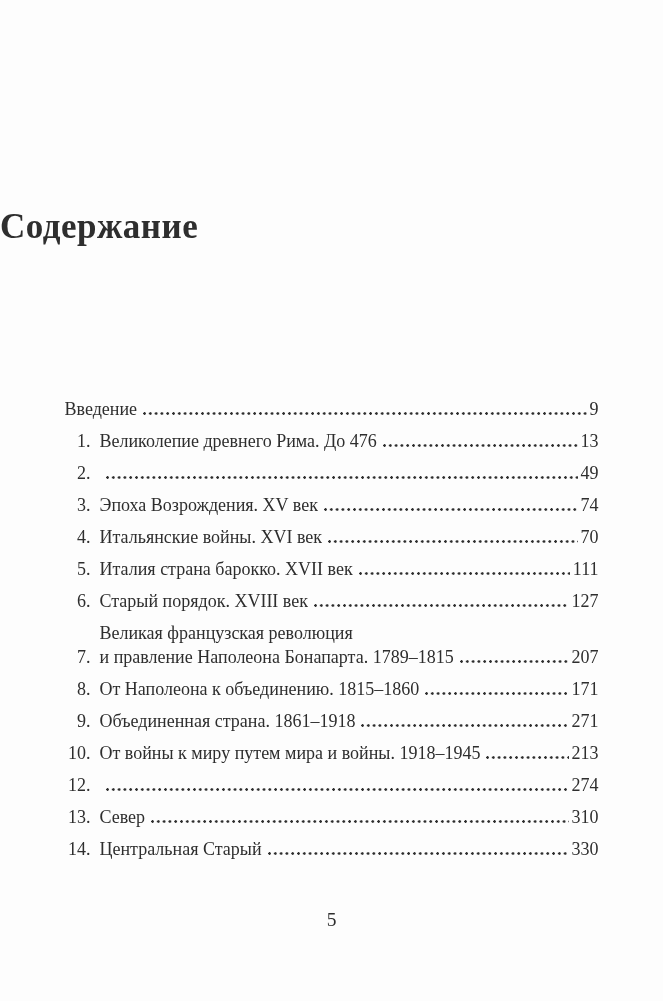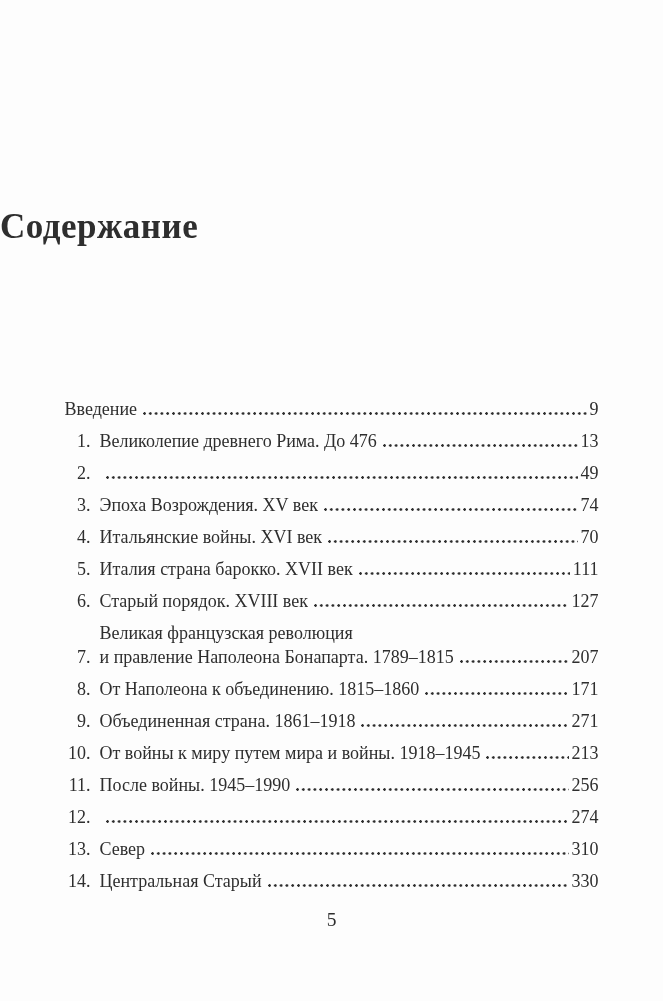--- a/index.html
+++ b/index.html
@@ -181,30 +181,20 @@
         <span class="toc-num">10.</span>
         <span class="toc-body">
           <span class="toc-line">
             <span class="toc-text">От войны к миру путем мира и войны. 1918–1945</span>
             <span class="leader"></span>
             <span class="toc-page">213</span>
           </span>
         </span>
       </div>
       <div class="toc-row">
-        <span class="toc-num">11.</span>
-        <span class="toc-body">
-          <span class="toc-line">
-            <span class="toc-text">После войны. 1945–1990</span>
-            <span class="leader"></span>
-            <span class="toc-page">256</span>
-          </span>
-        </span>
-      </div>
-      <div class="toc-row">
         <span class="toc-num">12.</span>
         <span class="toc-body">
           <span class="toc-line">
             <span class="leader"></span>
             <span class="toc-page">274</span>
           </span>
         </span>
       </div>
       <div class="toc-row">
         <span class="toc-num">13.</span>

